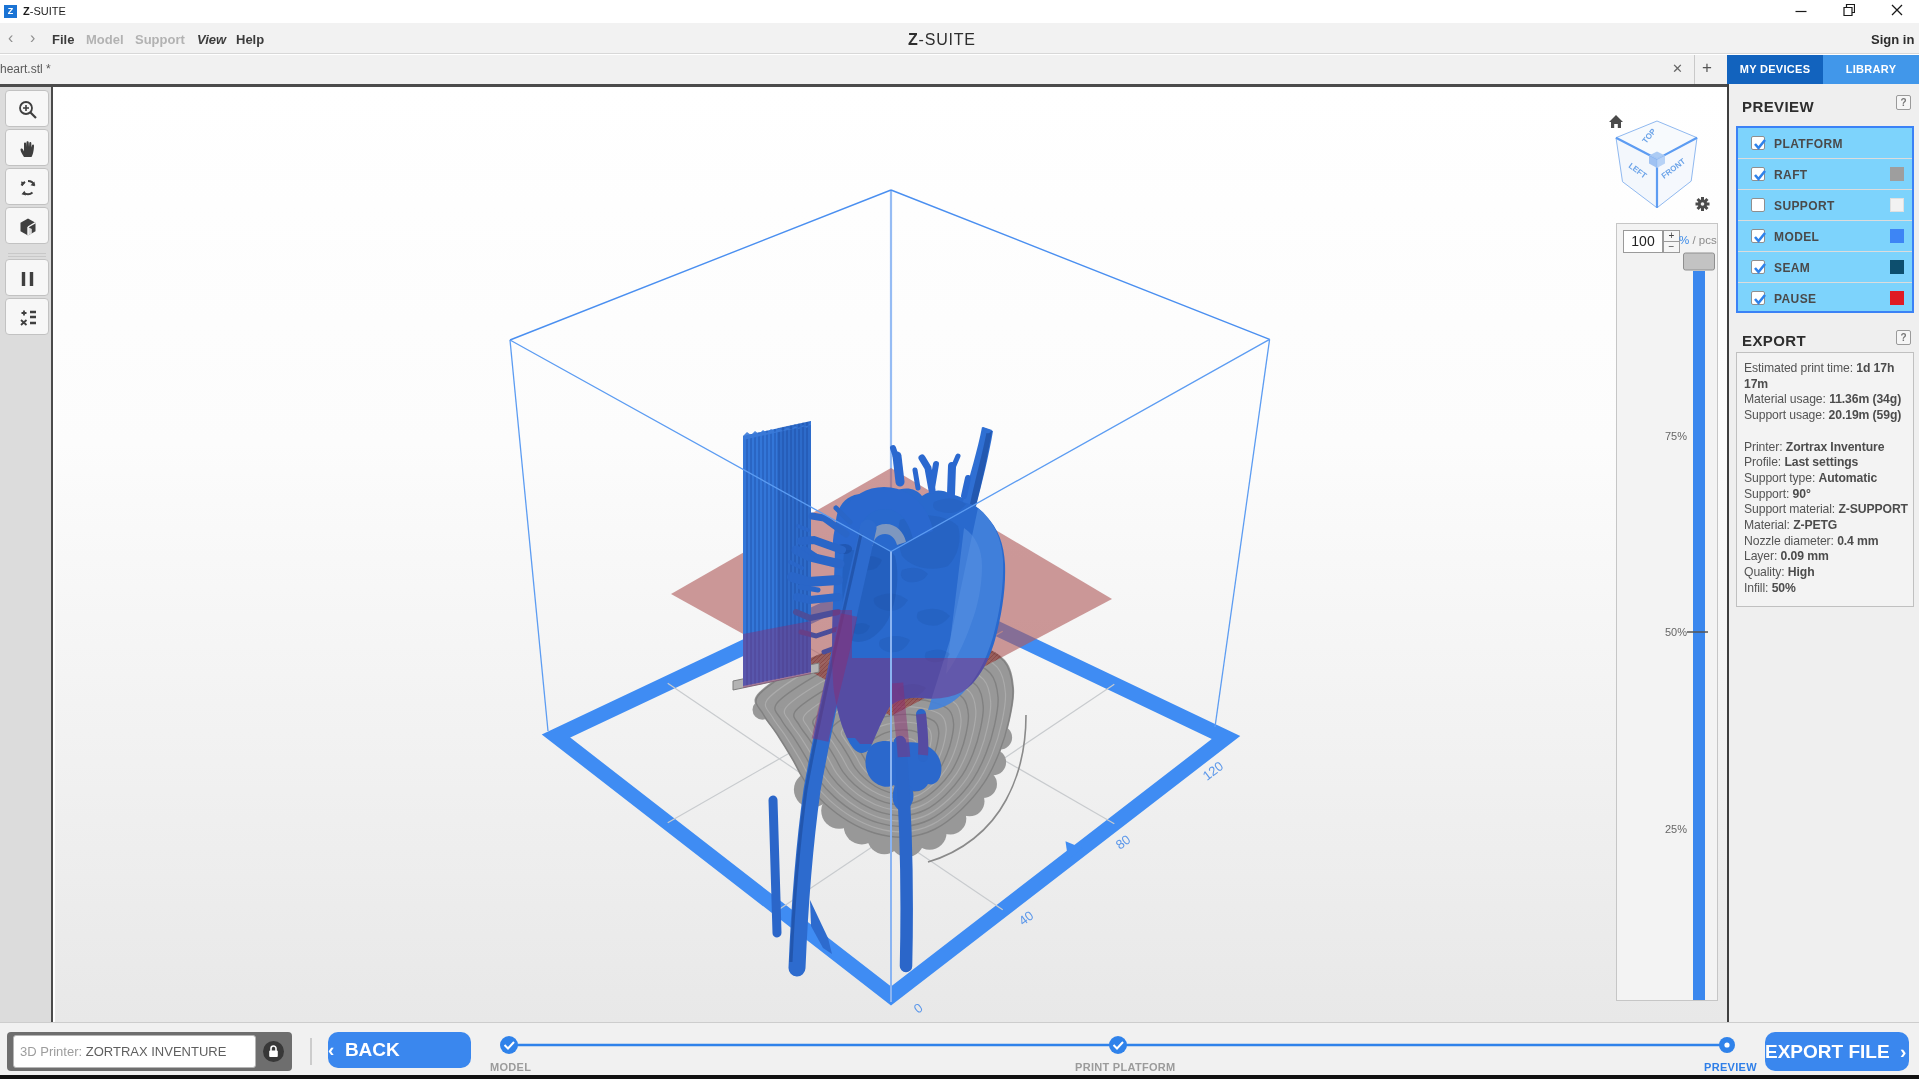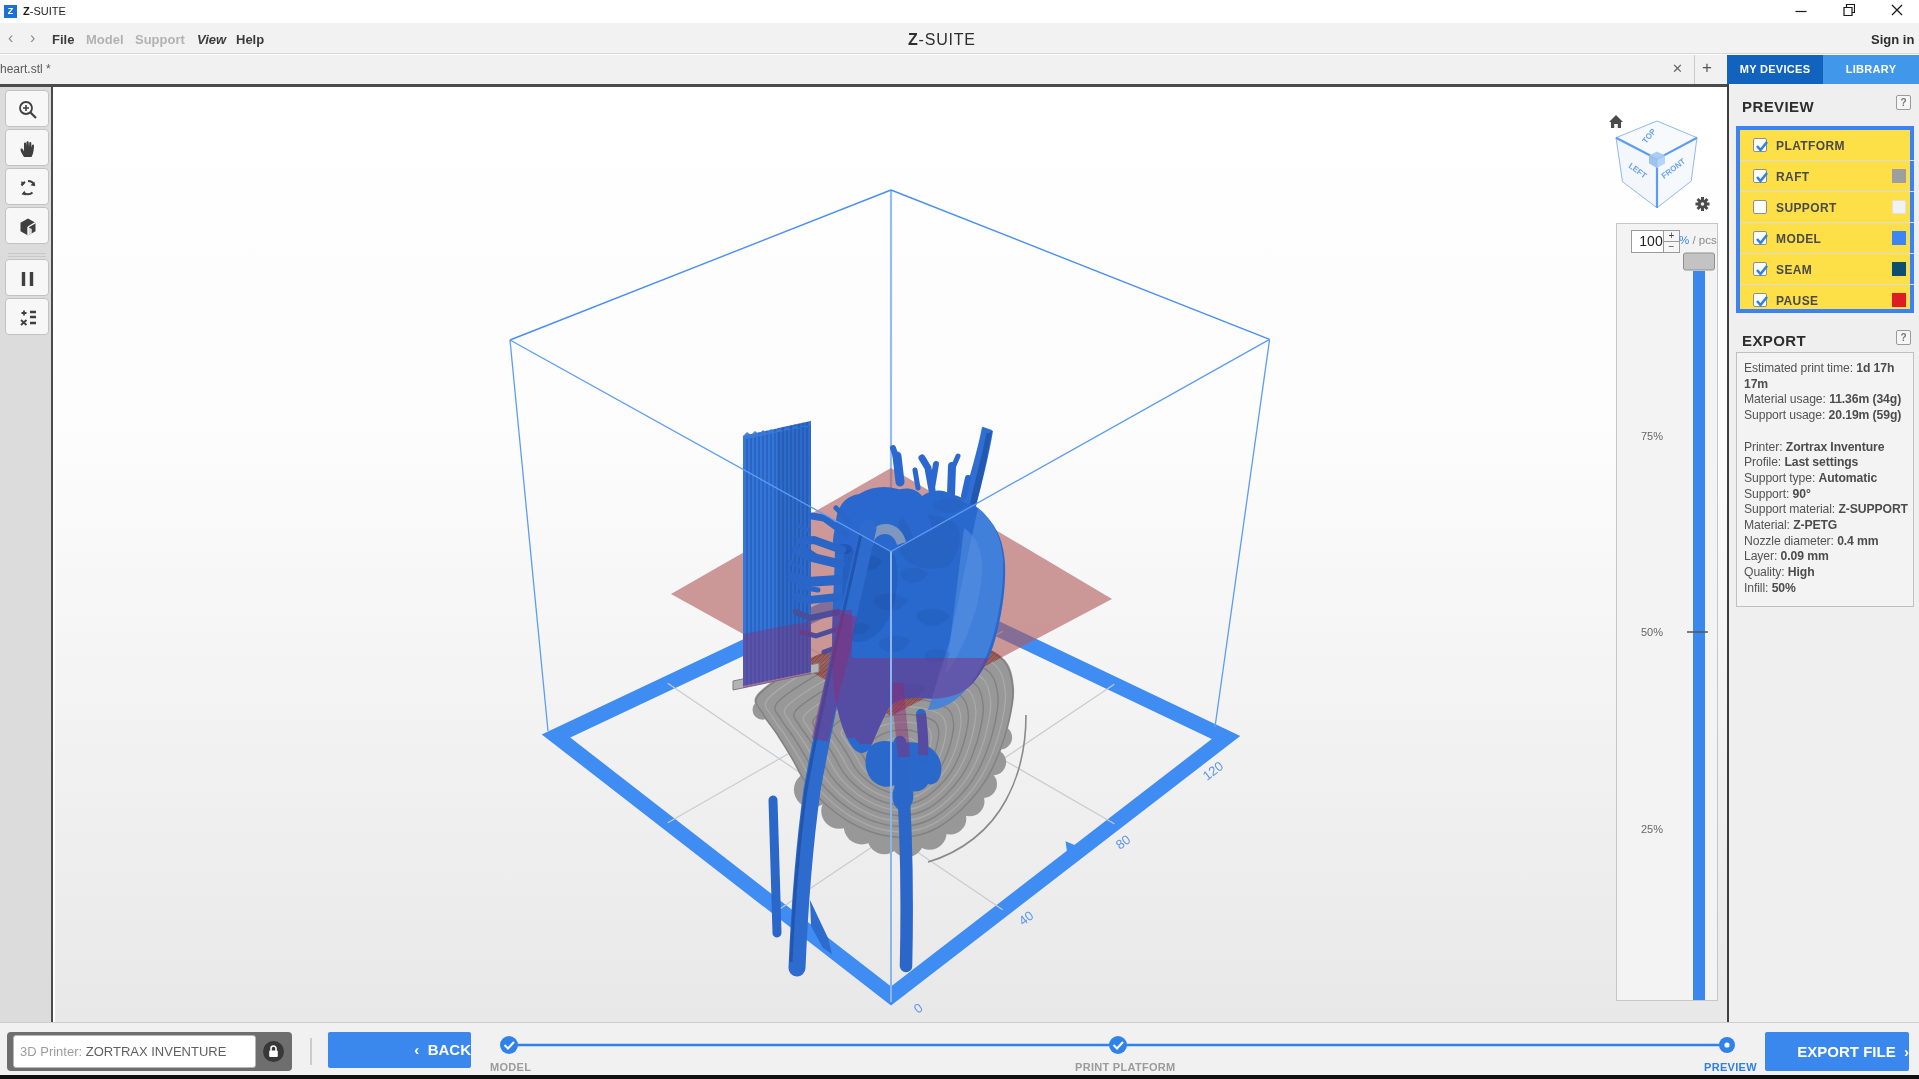--- a/index.html
+++ b/index.html
@@ -27,45 +27,45 @@
   
   #toolbar { position:absolute; left:0; top:87px; width:53px; height:935px; background:#dcdcdc; border-right:2px solid #4b4b4b; }
   .tbtn { position:absolute; left:5px; width:44px; height:37px; background:#f7f7f7; border:1px solid #c2c2c2; border-radius:4px; }
   .tbtn svg { position:absolute; left:11px; top:8px; }
   
   #viewport { position:absolute; left:55px; top:87px; width:1672px; height:935px; background:linear-gradient(#ffffff 0%, #fcfcfc 38%, #e8e8e8 100%); }
   
   #rpanel { position:absolute; left:1727px; top:84px; width:192px; height:938px; background:#efefef; border-left:2px solid #3f3f3f; }
   .ptitle { position:absolute; left:13px; font-size:15px; font-weight:bold; color:#2e2e2e; letter-spacing:0.4px; }
   .phelp { position:absolute; left:167px; width:15px; height:15px; border:1px solid #9a9a9a; border-radius:2px; background:#f6f6f6; color:#777; font-size:10px; text-align:center; line-height:14px; font-weight:bold; }
-  #prevbox { position:absolute; left:7px; top:42px; width:178px; height:187px; background:#fde047; border:4px solid #3b82f6; }
+  #prevbox { position:absolute; left:7px; top:42px; width:178px; height:187px; background:#7dd3fc; border:2px solid #3b82f6; }
   .prow { position:absolute; left:0px; width:174px; height:31px; border-bottom:1px solid #dcdcdc; }
   .prow .cb { position:absolute; left:13px; top:8px; width:14px; height:14px; background:#fff; border:1px solid #8f8f8f; border-radius:2px; }
   .prow .cb svg { position:absolute; left:0px; top:0px; }
   .prow .lbl { position:absolute; left:36px; top:9px; font-size:12px; font-weight:bold; color:#4a4a4a; letter-spacing:0.4px; }
   .prow .sw { position:absolute; left:152px; top:8px; width:14px; height:14px; }
   #repbox { position:absolute; left:7px; top:268px; width:178px; height:255px; background:#f3f3f3; border:1px solid #c0c0c0; padding:8px 0 0 7px; font-size:12.2px; color:#545454; line-height:15.7px; letter-spacing:-0.1px; }
   #repbox b { color:#4c4c4c; }
   
   #botbar { position:absolute; left:0; top:1022px; width:1919px; height:53px; background:#f1f1f1; border-top:1px solid #cdcdcd; }
   #botdark { position:absolute; left:7px; top:9px; width:285px; height:39px; background:#6e6e6e; border-radius:4px; }
   #printerinput { position:absolute; left:6px; top:3px; width:243px; height:33px; background:#fff; border:1px solid #b5b5b5; border-radius:3px; font-size:13px; line-height:31px; padding-left:6px; color:#9d9d9d; }
   #printerinput b { color:#5f5f5f; font-weight:normal; }
   #lockbtn { position:absolute; left:256px; top:9px; width:21px; height:21px; background:#383838; border-radius:50%; color:#fff; font-size:11px; text-align:center; line-height:21px; }
   #botsep { position:absolute; left:310px; top:15px; width:2px; height:27px; background:#cccccc; }
-  .bluebtn { position:absolute; background:#3a87ee; color:#fff; font-size:15px; font-weight:bold; text-align:right; border-radius:2px; }
+  .bluebtn { position:absolute; background:#3a87ee; color:#fff; font-size:19px; font-weight:bold; text-align:left; border-radius:10px; }
   #blackstrip { position:absolute; left:0; top:1075px; width:1919px; height:4px; background:#111; }
   .steplbl { position:absolute; top:1062px; font-size:11px; font-weight:bold; color:#9b9b9b; letter-spacing:0.3px; }
   
   #sliderpanel { position:absolute; left:1616px; top:223px; width:102px; height:778px; background:#f3f3f3; border:1px solid #c6c6c6; }
-  #numbox { position:absolute; left:14px; top:6px; width:40px; height:23px; background:#fff; border:1px solid #9a9a9a; font-size:14px; color:#222; text-align:center; line-height:21px; }
+  #numbox { position:absolute; left:6px; top:6px; width:40px; height:23px; background:#fff; border:1px solid #9a9a9a; font-size:14px; color:#222; text-align:center; line-height:21px; }
   .spin { position:absolute; left:46px; width:17px; height:12px; background:#f6f6f6; border:1px solid #9a9a9a; font-size:10px; color:#444; text-align:center; line-height:10px; }
   #pctlbl { position:absolute; left:62px; top:10px; font-size:11.5px; color:#8a8a8a; white-space:nowrap; }
   #pctlbl span { color:#3a8ae8; }
-  .slbl { position:absolute; left:0px; width:70px; text-align:center; font-size:11px; color:#666; }
+  .slbl { position:absolute; left:0px; width:70px; text-align:right; font-size:11px; color:#666; }
 </style>
 </head>
 <body>
 
 <div id="titlebar">
   <div id="zlogo">Z</div>
   <div id="ztitle"><b>Z</b>-SUITE</div>
   <svg class="winbtn" style="left:1794px; top:2px;" width="14" height="16">
       <path d="M1.5 9.5 H12.5" stroke="#1a1a1a" stroke-width="1.2"></path>
     </svg>

